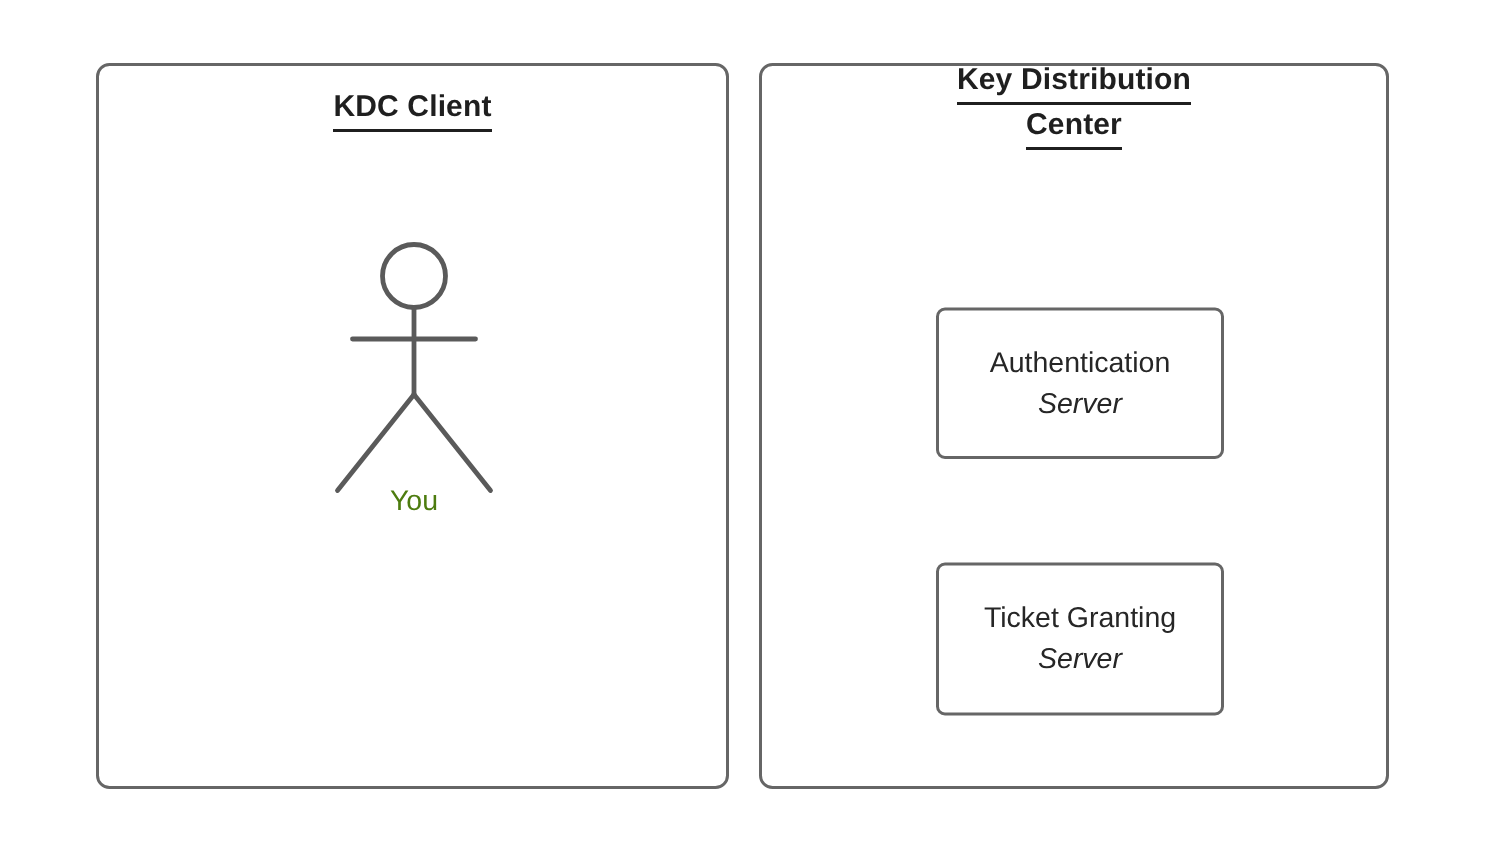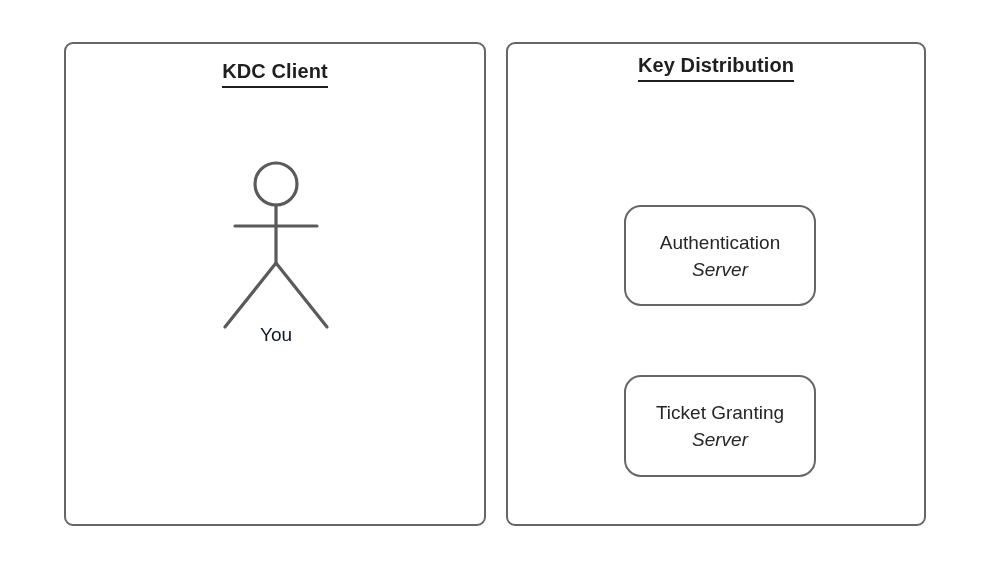--- a/index.html
+++ b/index.html
@@ -51,39 +51,39 @@
     line-height: 27px;
     color: #1f1f1f;
     letter-spacing: 0.1px;
   }
   .panel-title .tline {
     display: inline-block;
     border-bottom: 2px solid #1f1f1f;
     padding-bottom: 1px;
   }
   #title-client { top: 58px; }
-  #title-kdc    { top: 52px; }
+  #title-kdc    { top: 40px; }
 
   
   #actor-you {
     position: absolute;
     left: 213px;
     top: 155px;
     width: 126px;
     height: 200px;
   }
   #actor-you svg { display: block; }
   .label-under {
     position: absolute;
     left: 0;
     width: 100%;
     text-align: center;
     font-size: 19px;
     line-height: 24px;
-    color: #0f172a;
+    color: #4d7c0f;
   }
   #label-you-wrap {
     position: absolute;
     left: 213px;
     top: 323px;
     width: 126px;
   }
 
   
   #icon-http-service {
@@ -103,21 +103,21 @@
     font-size: 19px;
     line-height: 25px;
     color: #262626;
   }
 
   
   .server-box {
     position: absolute;
     box-sizing: border-box;
     border: 2px solid #666666;
-    border-radius: 17px;
+    border-radius: 6px;
     background: #ffffff;
     display: flex;
     align-items: center;
     justify-content: center;
     text-align: center;
     font-size: 19px;
     line-height: 27px;
     color: #262626;
     padding: 4px 10px;
   }
@@ -167,20 +167,23 @@
   </div>
 
 
 
   <div class="panel" id="panel-kdc"></div>
 
   <div class="panel-title" id="title-kdc" style="left:506px;width:420px;">
     <div>
       <span class="tline">Key Distribution</span>
     </div>
+    <div>
+      <span class="tline">Center</span>
+    </div>
   </div>
 
   <div class="server-box" id="box-auth-server">
     <div>
       <span>Authentication</span>
       <span class="line2">Server</span>
     </div>
   </div>
 
   <div class="server-box" id="box-tgs-server">

